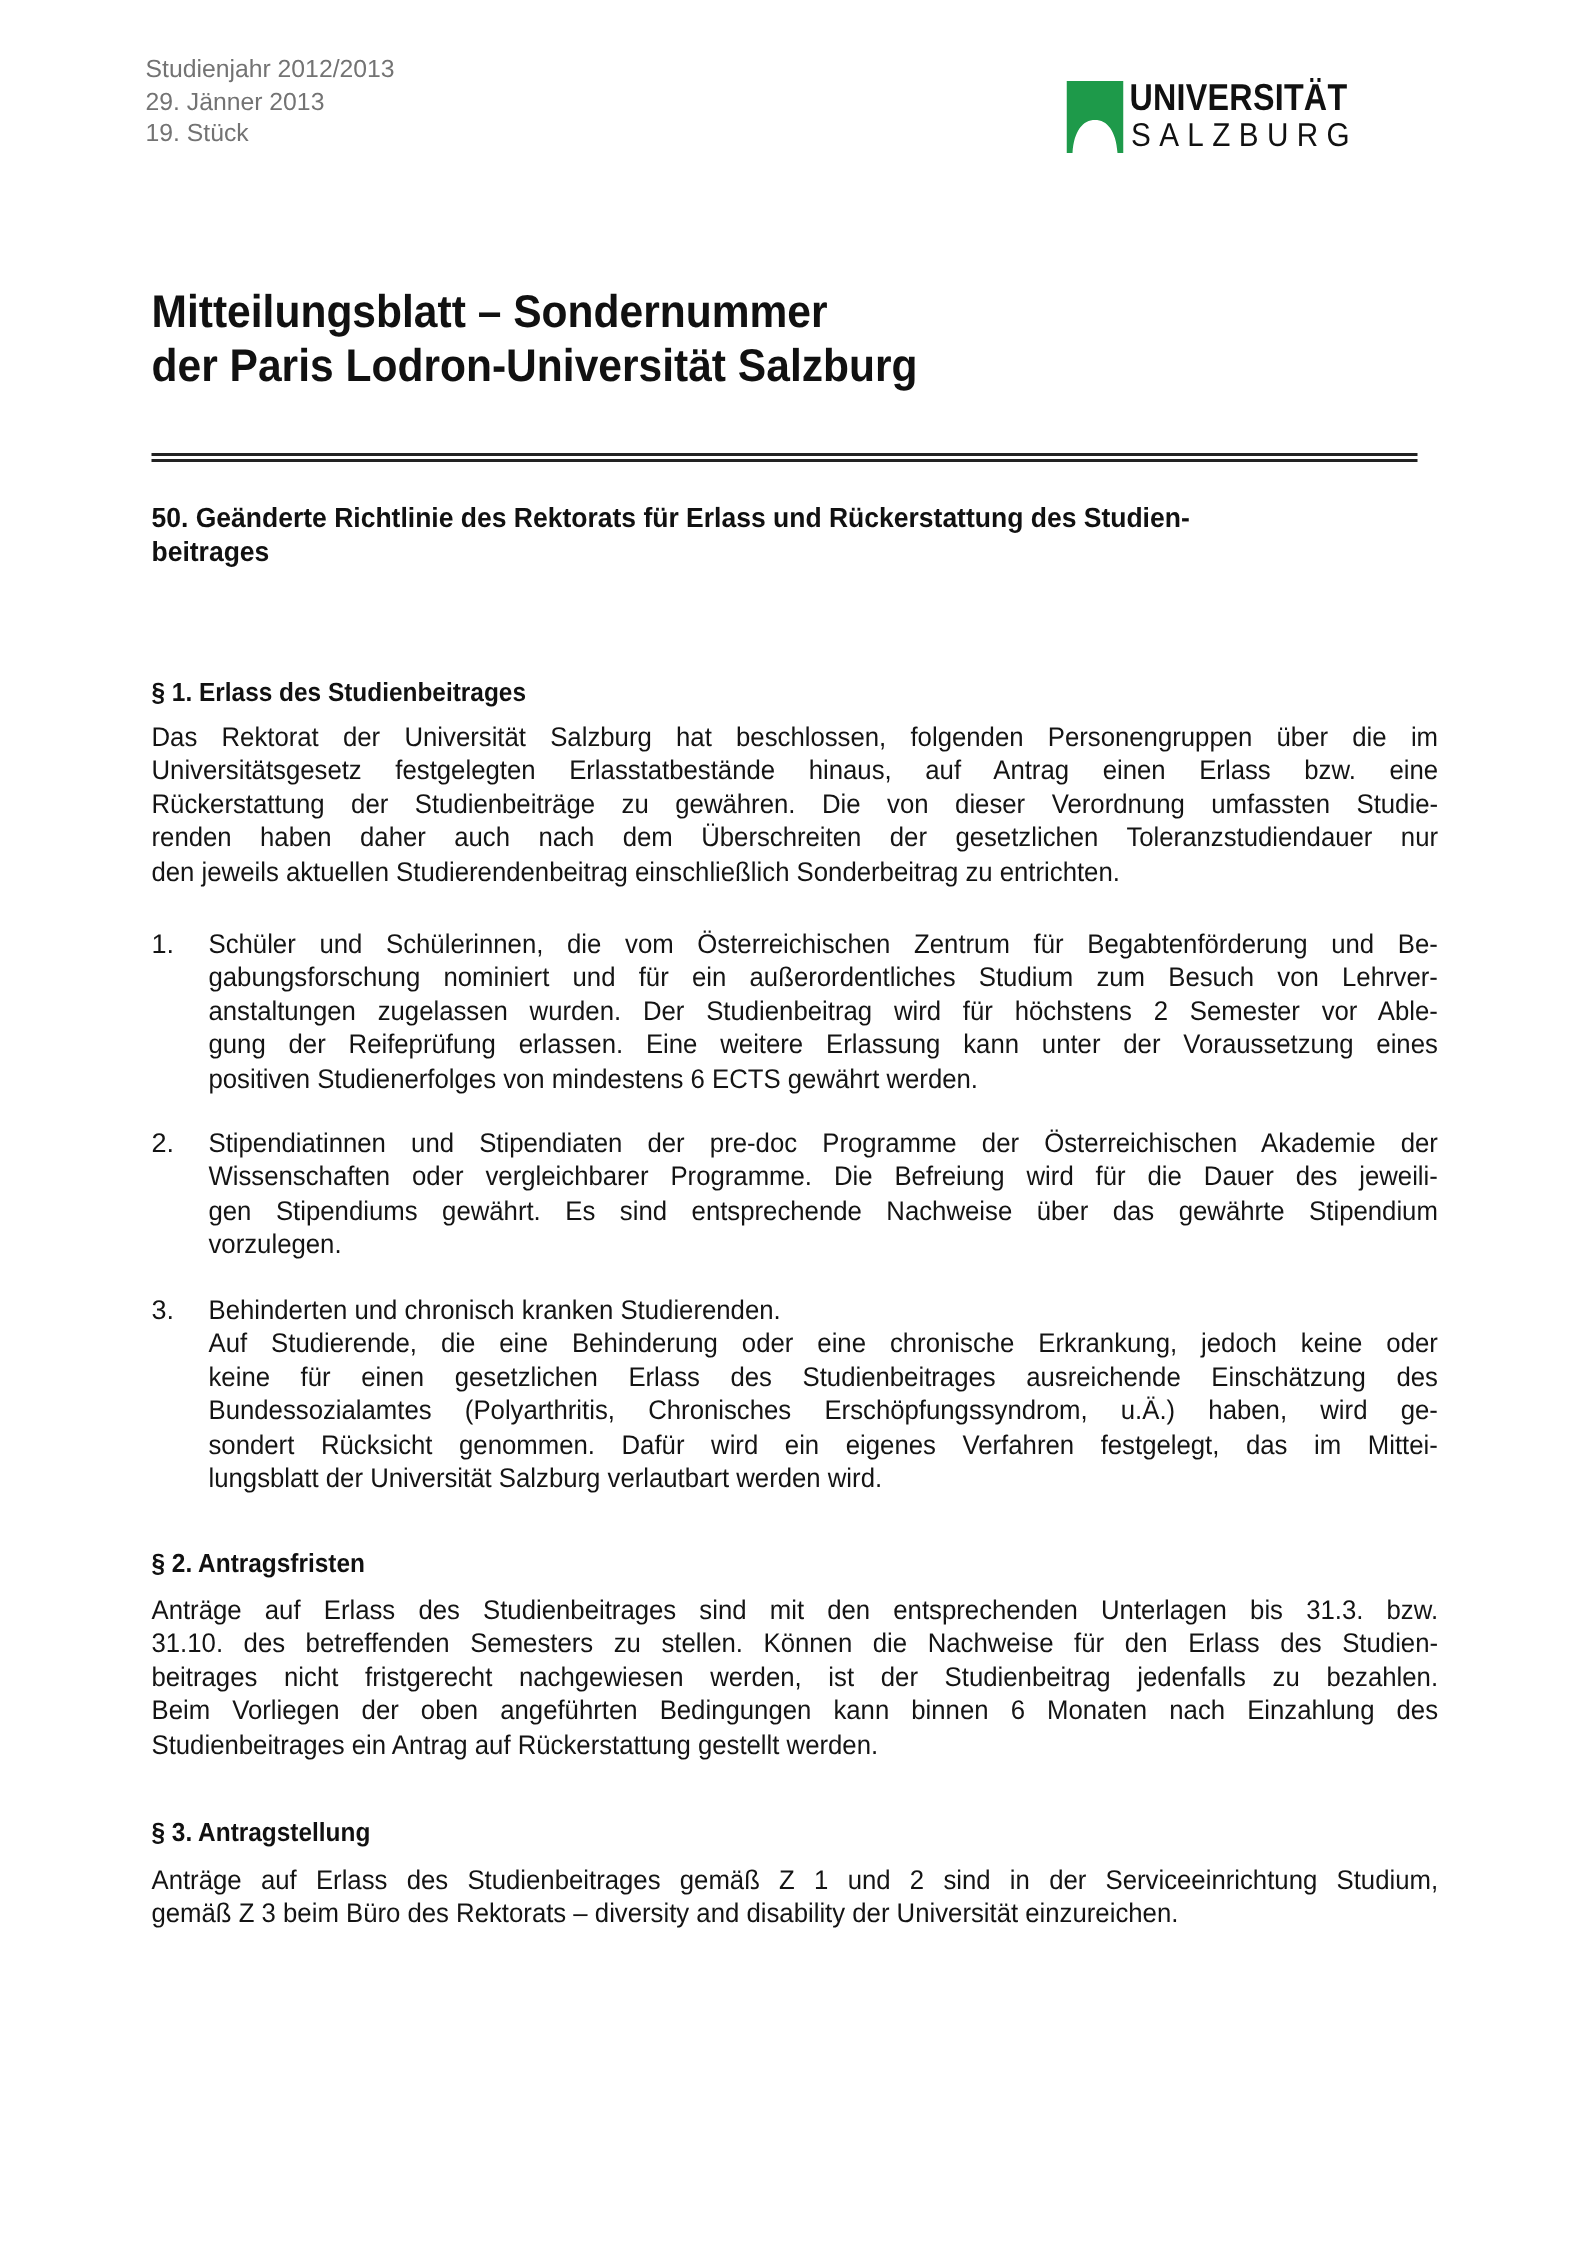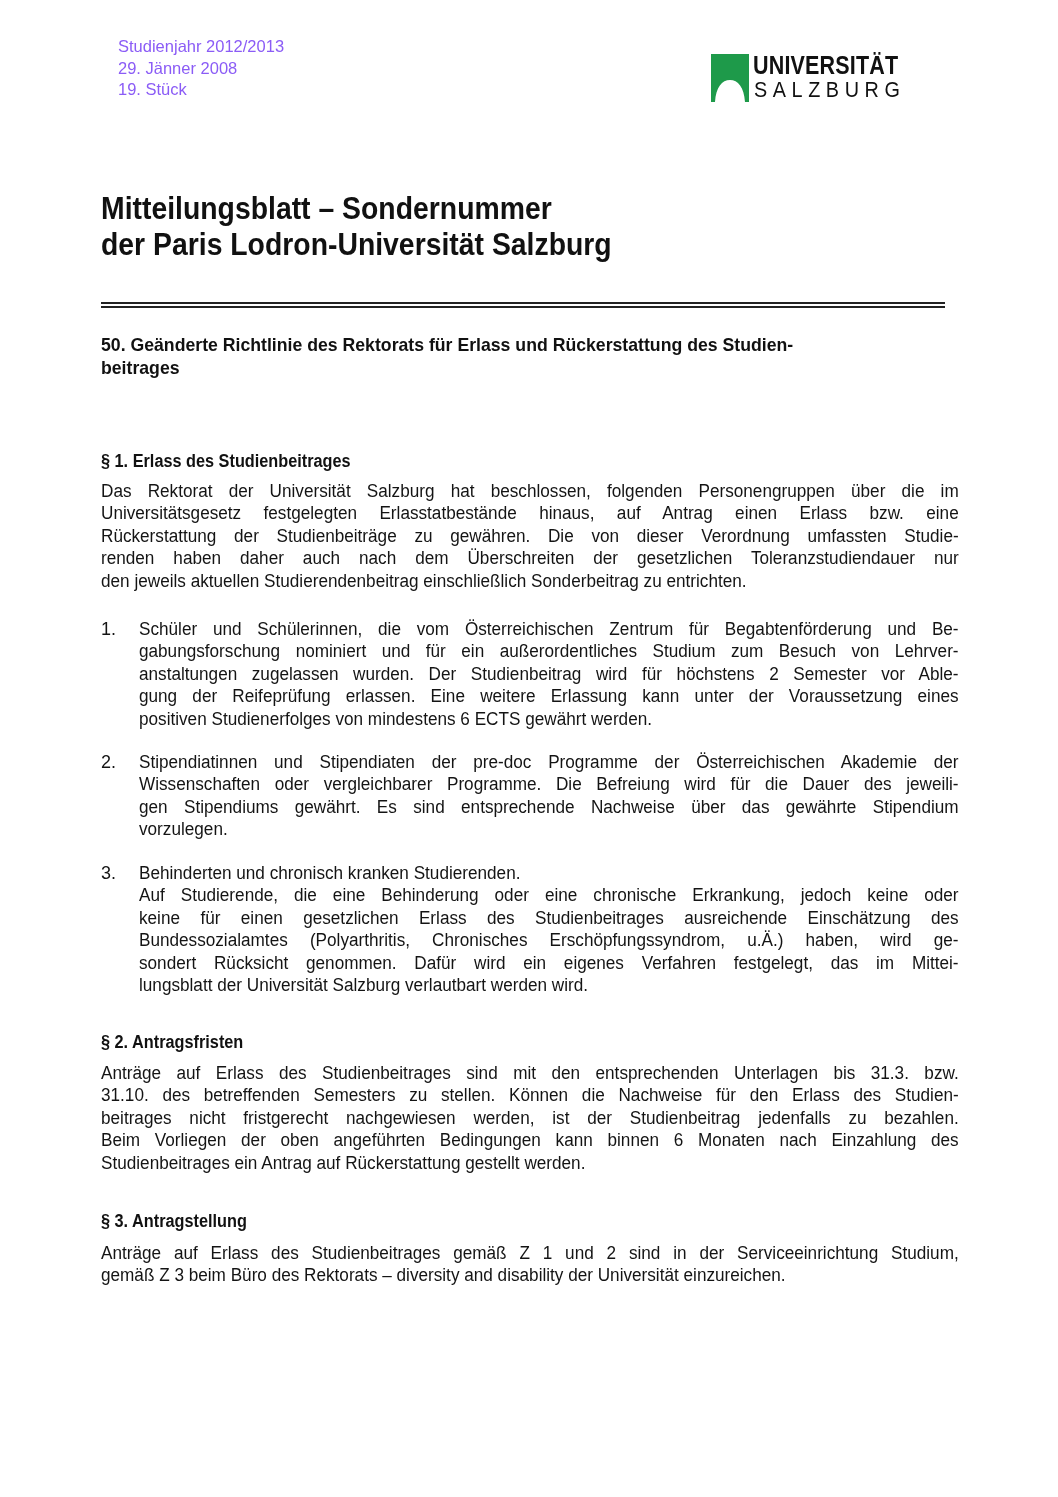--- a/index.html
+++ b/index.html
@@ -1,22 +1,22 @@
 <!DOCTYPE html>
 <html><head>
   <meta charset="utf-8">
   <style>
     html, body { margin: 0; padding: 0; background: #ffffff; }
     body {
       width: 1058px; height: 1497px; position: relative; overflow: hidden;
       font-family: "Liberation Sans", sans-serif; color: #111111;
     }
     .header-info {
-      position: absolute; left: 118px; top: 36px;
-      font-size: 16.5px; line-height: 21.5px; color: #8b5cf6;
+      position: absolute; left: 97px; top: 36px;
+      font-size: 16.5px; line-height: 21.5px; color: #737373;
     }
     .header-info div { white-space: nowrap; }
 
     .logo { position: absolute; left: 711px; top: 52px; width: 210px; height: 52px; }
     .logo svg { position: absolute; left: 0; top: 2px; }
     .logo .uni {
       position: absolute; left: 42px; top: 0px;
       font-size: 25px; font-weight: bold; letter-spacing: 0.2px; line-height: 26px;
       color: #111; transform: scaleX(0.86); transform-origin: left top; white-space: nowrap;
     }
@@ -68,21 +68,21 @@
       transform: scaleX(0.953); transform-origin: left top;
     }
     .list-item .line { display: block; white-space: nowrap; text-align: justify; text-align-last: justify; }
     .list-item .line.last { text-align-last: left; }
   </style>
 </head>
 <body>
 
 <div class="header-info">
   <div>Studienjahr 2012/2013</div>
-  <div>29. Jänner 2008</div>
+  <div>29. Jänner 2013</div>
   <div>19. Stück</div>
 </div>
 
 <div class="logo">
   <svg width="38" height="48" viewBox="0 0 38 48">
     <path d="M0 0 H38 V48 H34 C33 33 27 26 19 26 C11 26 5 33 4 48 H0 Z" fill="#1e9a4a"></path>
   </svg>
   <div class="uni">UNIVERSITÄT</div>
   <div class="sbg">SALZBURG</div>
 </div>

